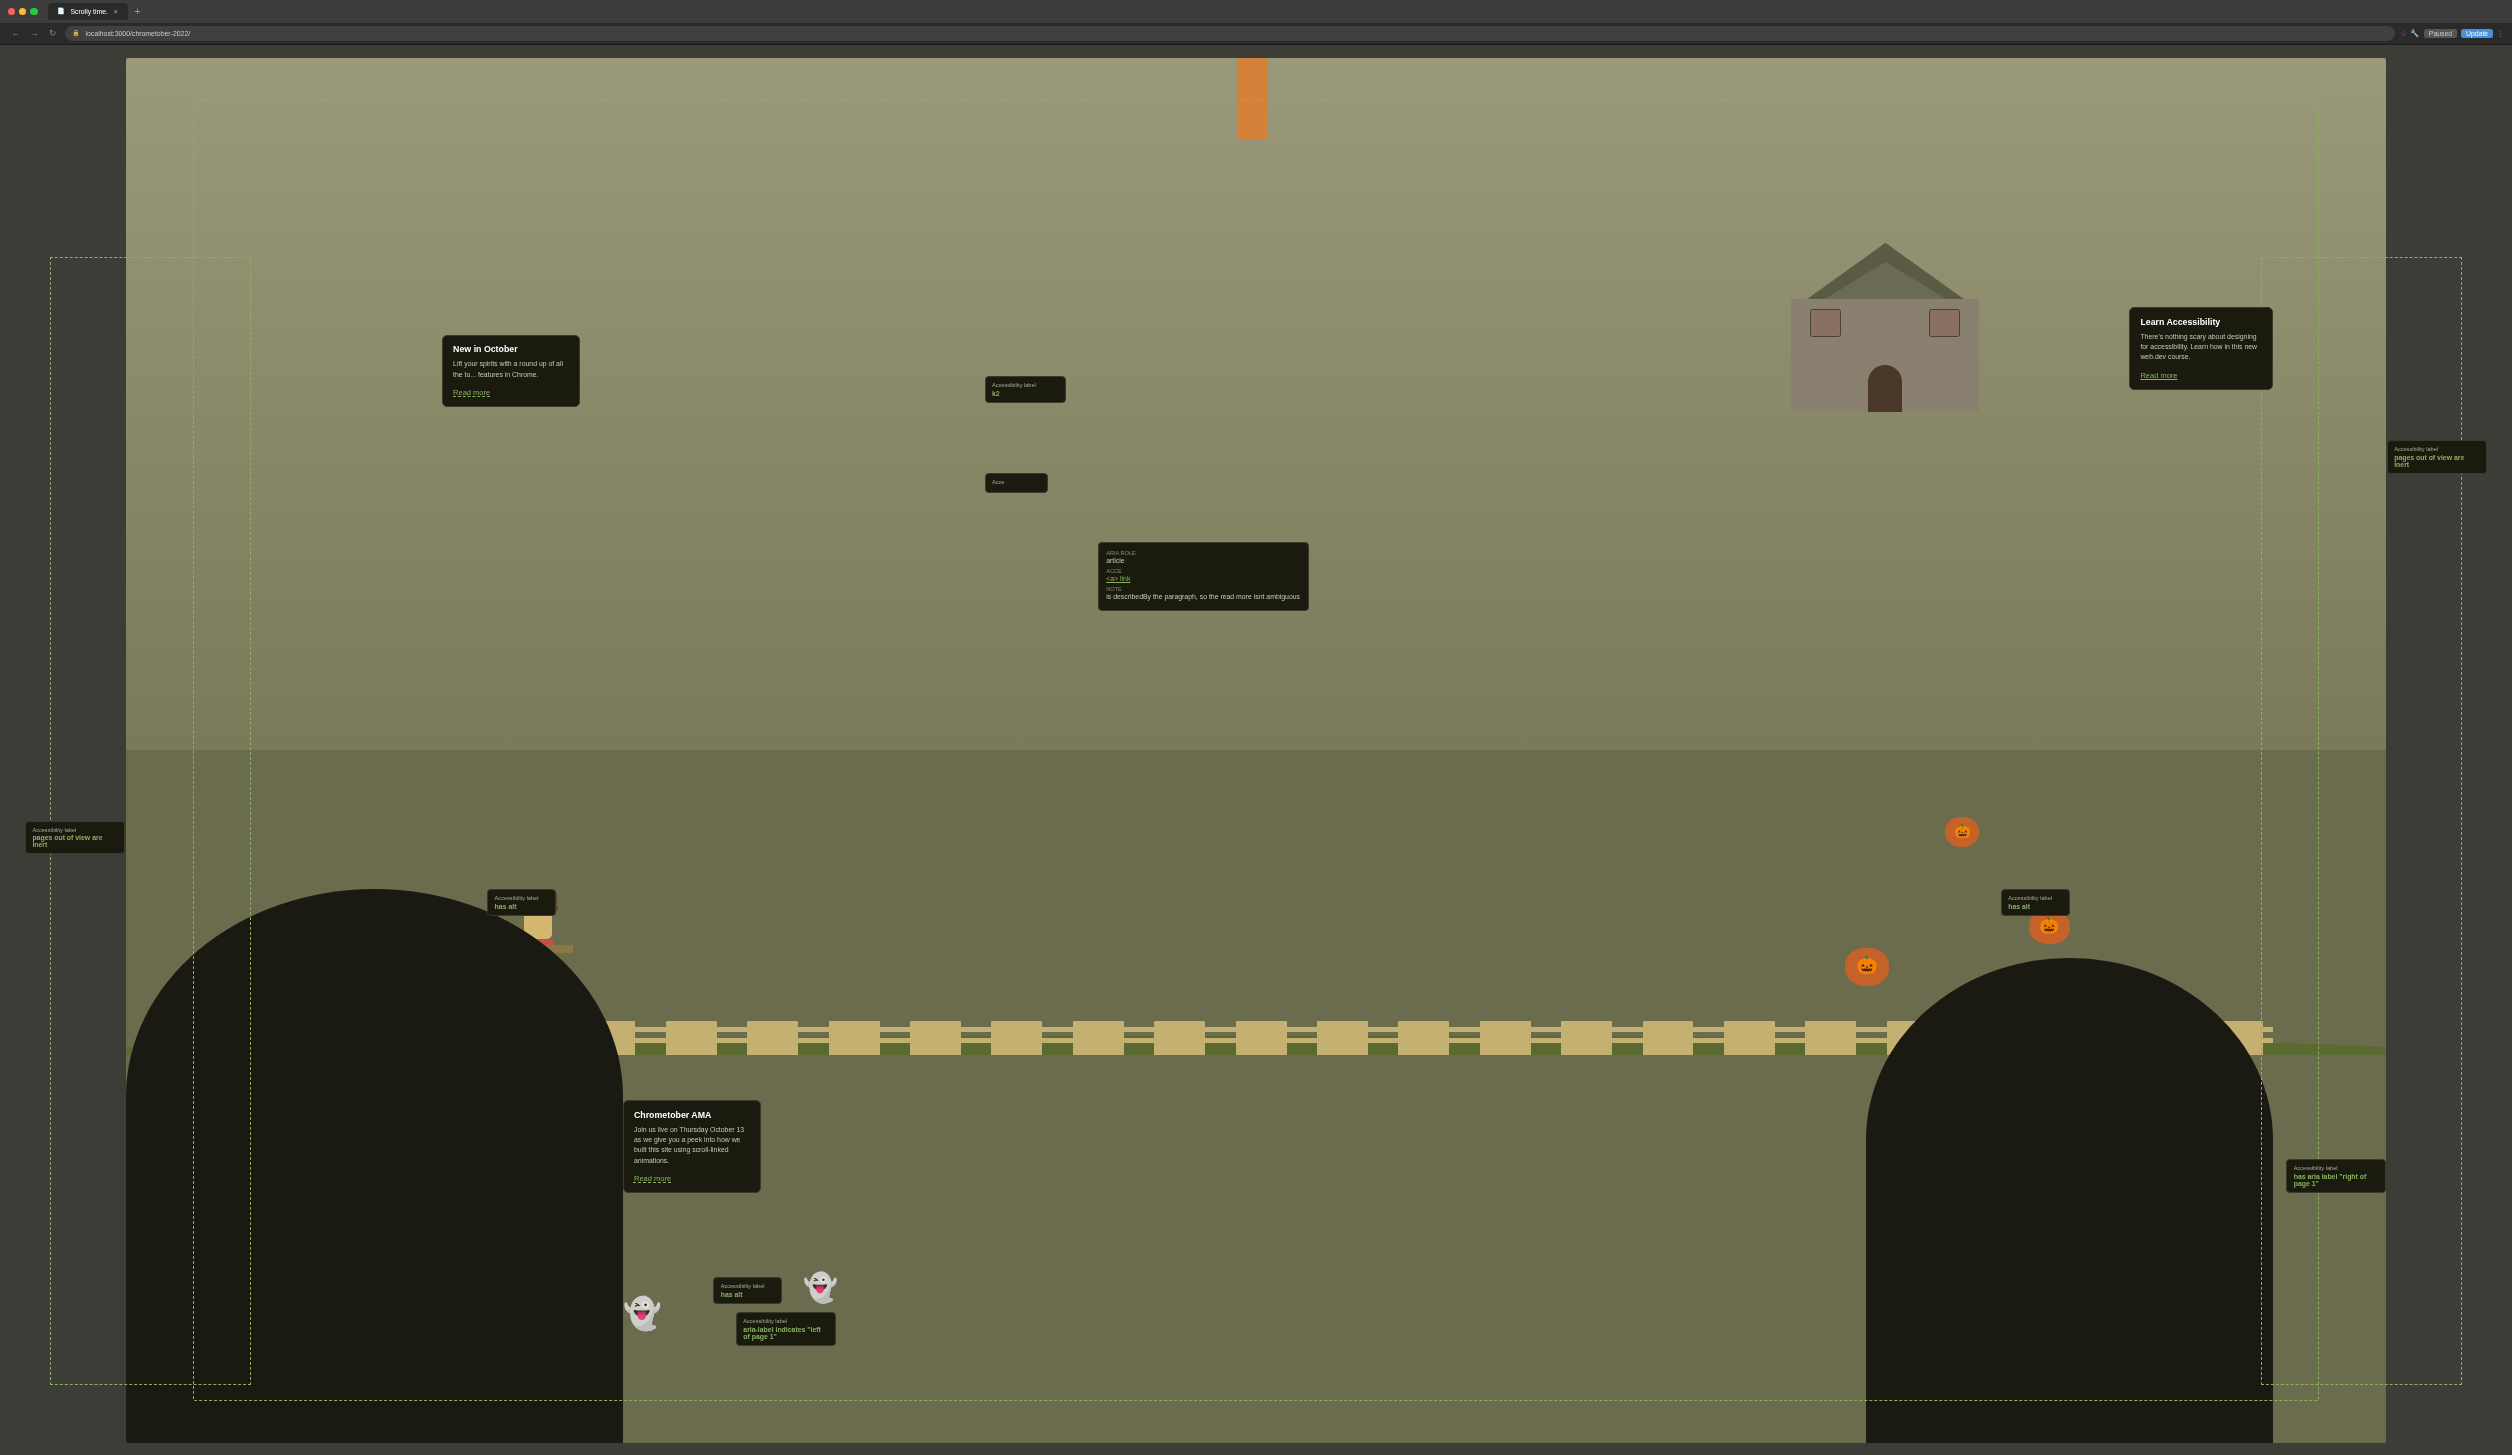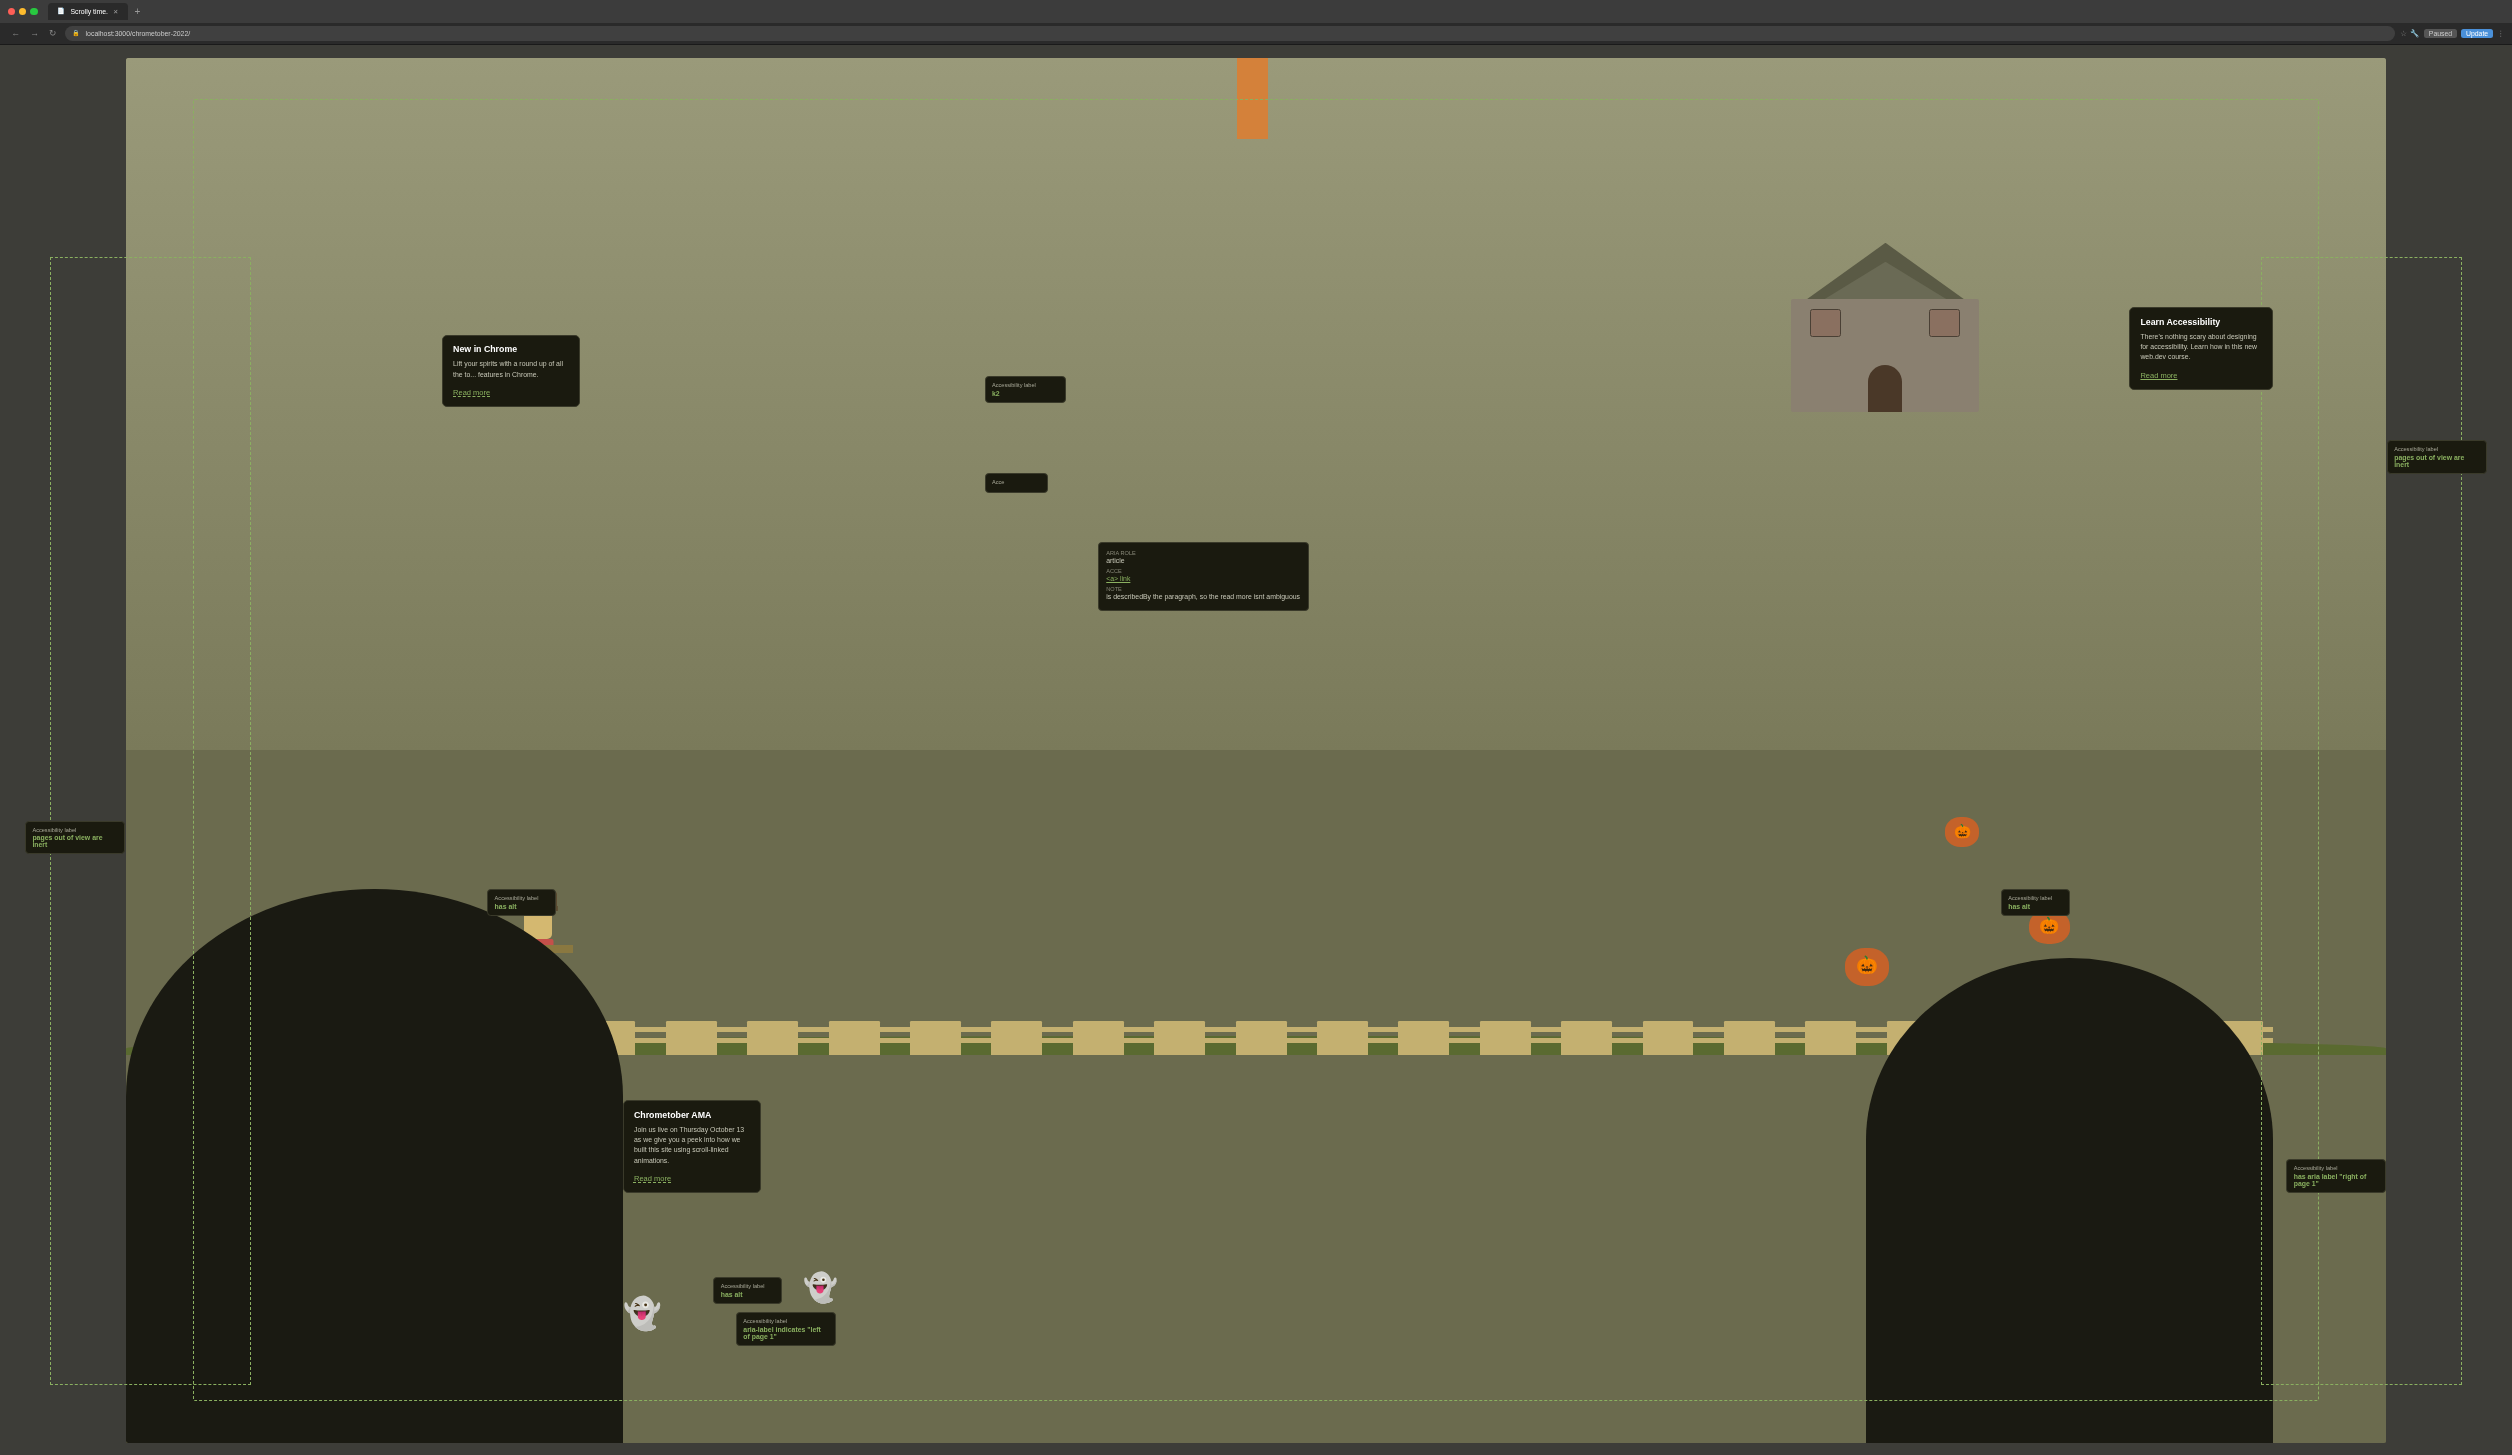--- a/index.html
+++ b/index.html
@@ -398,21 +398,21 @@
 
     <div style="position:absolute;bottom:0;left:0;width:22%;height:40%;background:#1a1a12;border-radius:80% 80% 0 0/60% 60% 0 0;"></div>
     <div style="position:absolute;bottom:0;right:5%;width:18%;height:35%;background:#1a1a12;border-radius:80% 80% 0 0/60% 60% 0 0;"></div>
 
     <div style="position:absolute;bottom:8%;left:22%;font-size:31px;color:#fff;opacity:0.85;">👻</div>
     <div style="position:absolute;bottom:10%;left:30%;font-size:28px;color:#fff;opacity:0.85;">👻</div>
 
     <div class="dashed-overlay" style="left:3%;top:3%;width:94%;height:94%;"></div>
 
     <div class="card" style="left:14%;top:20%;max-width:138px;">
-      <div class="card-title">New in Chrome</div>
+      <div class="card-title">New in October</div>
       <div class="card-body">Lift your spirits with a round up of all the to... features in Chrome.</div>
       <span class="card-link-dashed">Read more</span>
     </div>
 
     <div class="acc-label" style="left:38%;top:23%;min-width:81px;">
       <div class="label-title">Accessibility label</div>
       <div class="label-value">k2</div>
     </div>
 
     <div class="acc-label" style="left:38%;top:30%;min-width:63px;">

